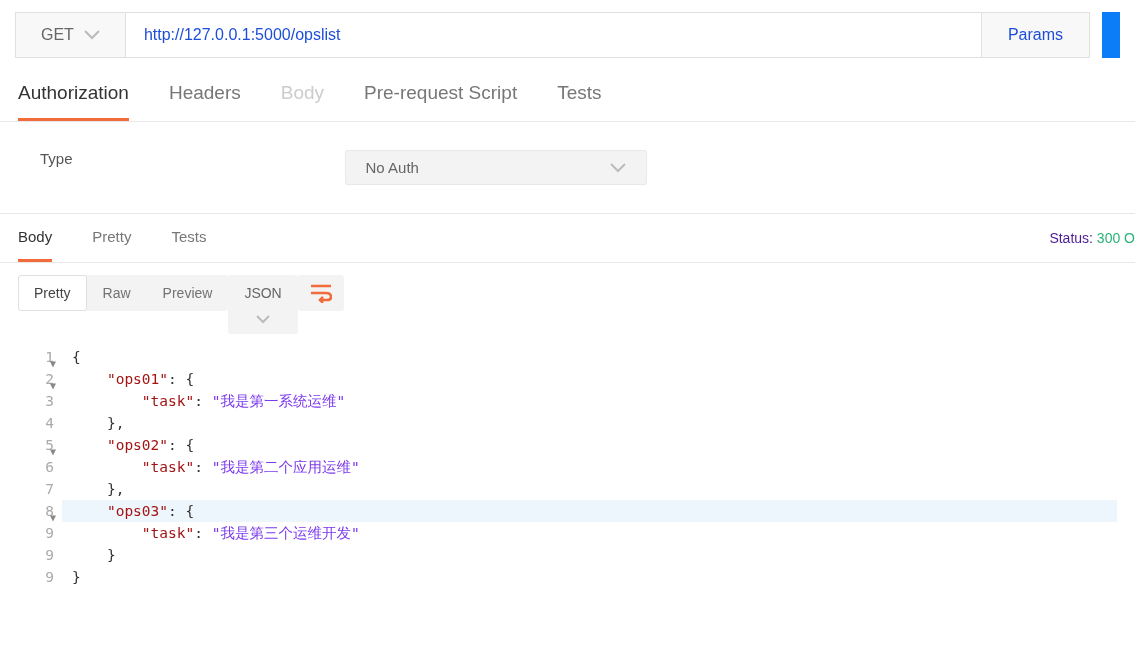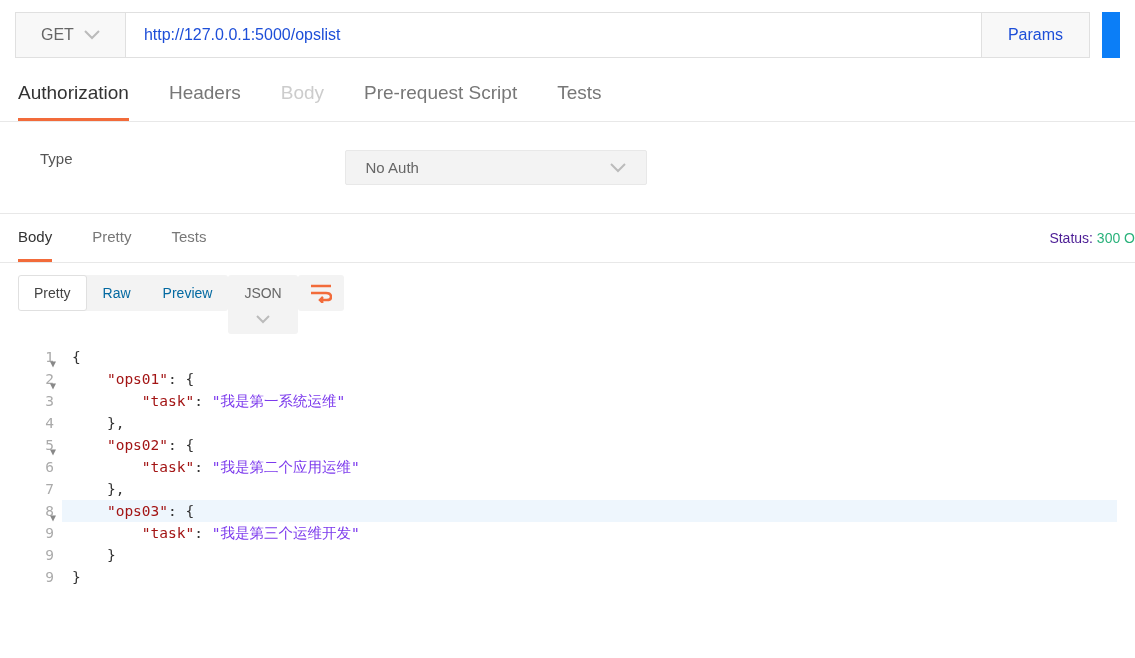--- a/index.html
+++ b/index.html
@@ -28,21 +28,21 @@
     .response-tabs { display: flex; gap: 40px; }
     .response-tab { padding: 14px 0 14px; font-size: 15px; color: #777; cursor: pointer; border-bottom: 3px solid transparent; }
     .response-tab.active { color: #333; border-bottom-color: #f26b3a; }
     .tab-count { color: #0b7ef7; }
     .status-area { font-size: 14px; padding-right: 0; }
     .status-label { color: #4c1d95; }
     .status-value { color: #2ab27b; }
     
     .viewer-controls { display: flex; padding: 12px 18px; align-items: flex-start; }
     .control-group { display: flex; background: #f3f3f3; border-radius: 3px; overflow: hidden; }
-    .control-btn { padding: 10px 16px; font-size: 14px; color: #0369a1; cursor: pointer; border: none; background: transparent; }
+    .control-btn { padding: 10px 16px; font-size: 14px; color: #737373; cursor: pointer; border: none; background: transparent; }
     .control-btn.active { background: #fff; color: #444; box-shadow: 0 0 0 1px #e0e0e0 inset; border-radius: 3px; }
     .format-select { display: flex; align-items: center; gap: 14px; background: #f3f3f3; padding: 10px 16px; border-radius: 3px; cursor: pointer; flex-direction: column; }
     .format-select span { font-size: 14px; color: #666; }
     .wrap-btn { background: #f3f3f3; padding: 8px 12px; border-radius: 3px; cursor: pointer; display: flex; align-items: center; justify-content: center; }
     .wrap-icon svg { display: block; }
     
     .code-viewer { display: flex; font-family: "Consolas", "Monaco", monospace; font-size: 14.5px; line-height: 22px; padding: 0 18px 0 22px; }
     .gutter { background: #fff; color: #aaa; text-align: right; padding-right: 8px; user-select: none; width: 40px; }
     .gutter-line { position: relative; }
     .fold-marker { position: absolute; left: 28px; top: 7px; color: #888; font-size: 10px; }

